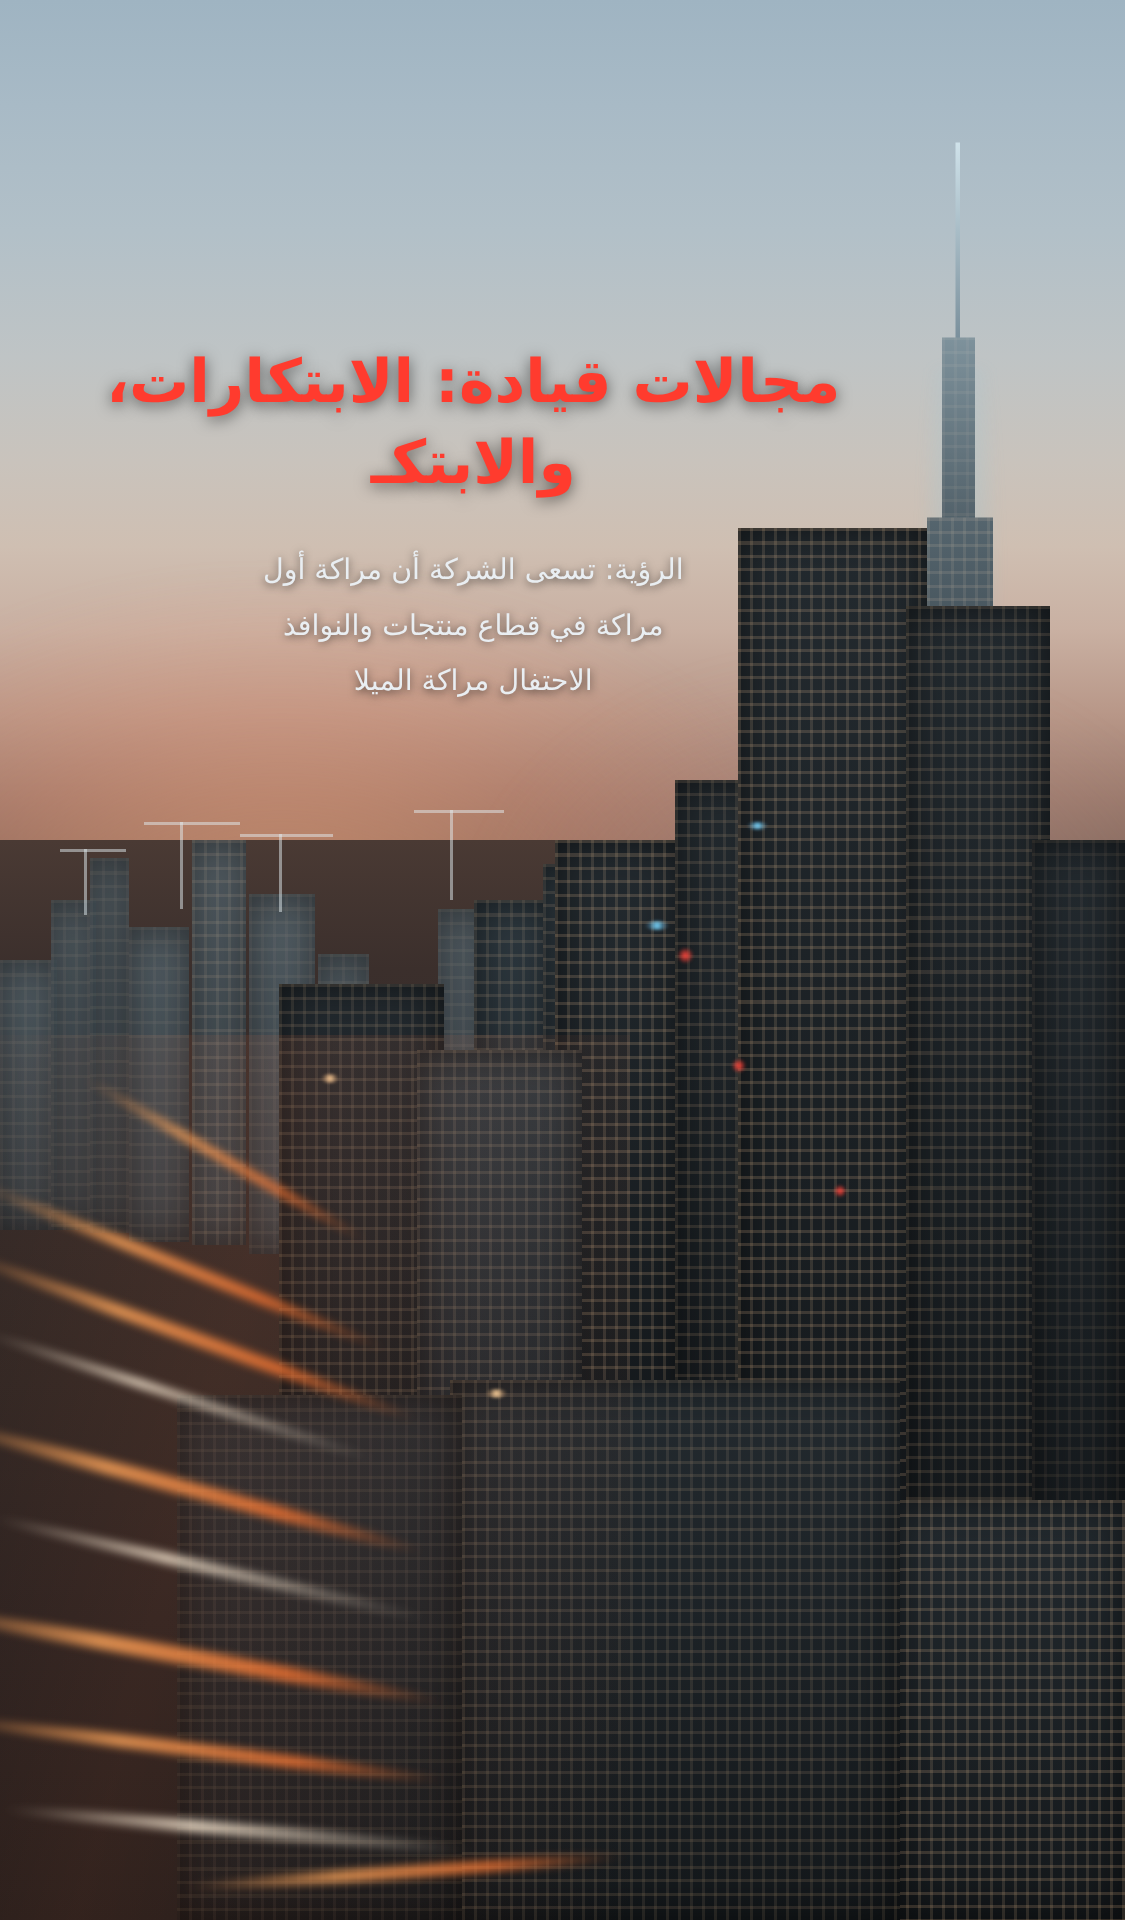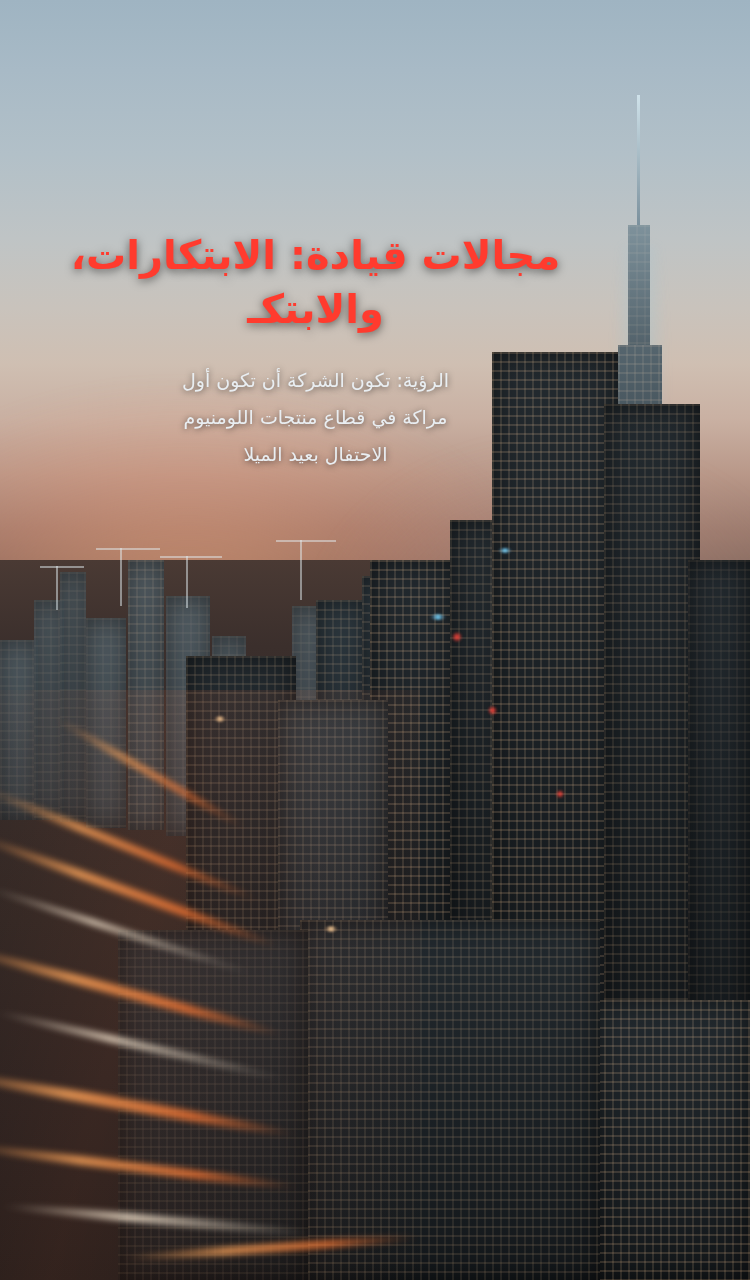--- a/index.html
+++ b/index.html
@@ -289,19 +289,19 @@
   <div class="trail trail-white" style="left:-10px; top:1042px; width:300px; height:7px; transform: rotate(13deg);"></div>
   <div class="trail trail-warm" style="left:-60px; top:1098px; width:360px; height:11px; transform: rotate(10deg);"></div>
   <div class="trail trail-warm" style="left:-40px; top:1162px; width:340px; height:9px; transform: rotate(7deg);"></div>
   <div class="trail trail-white" style="left:0px; top:1216px; width:320px; height:8px; transform: rotate(5deg);"></div>
   <div class="trail trail-warm" style="left:40px; top:770px; width:220px; height:6px; transform: rotate(30deg);"></div>
   <div class="trail trail-warm" style="left:120px; top:1244px; width:300px; height:8px; transform: rotate(-4deg);"></div>
 
   <div class="text-wrap">
     <h1 class="headline">مجالات قيادة: الابتكارات، والابتكـ</h1>
     <div class="subhead">
-      <span class="subline">الرؤية: تكون الشركة أن تكون أول</span>
-      <span class="subline">مراكة في قطاع منتجات اللومنيوم</span>
-      <span class="subline">الاحتفال بعيد الميلا</span>
+      <span class="subline">الرؤية: تسعى الشركة أن مراكة أول</span>
+      <span class="subline">مراكة في قطاع منتجات والنوافذ</span>
+      <span class="subline">الاحتفال مراكة الميلا</span>
     </div>
   </div>
 
 </div>
 
 </body></html>

